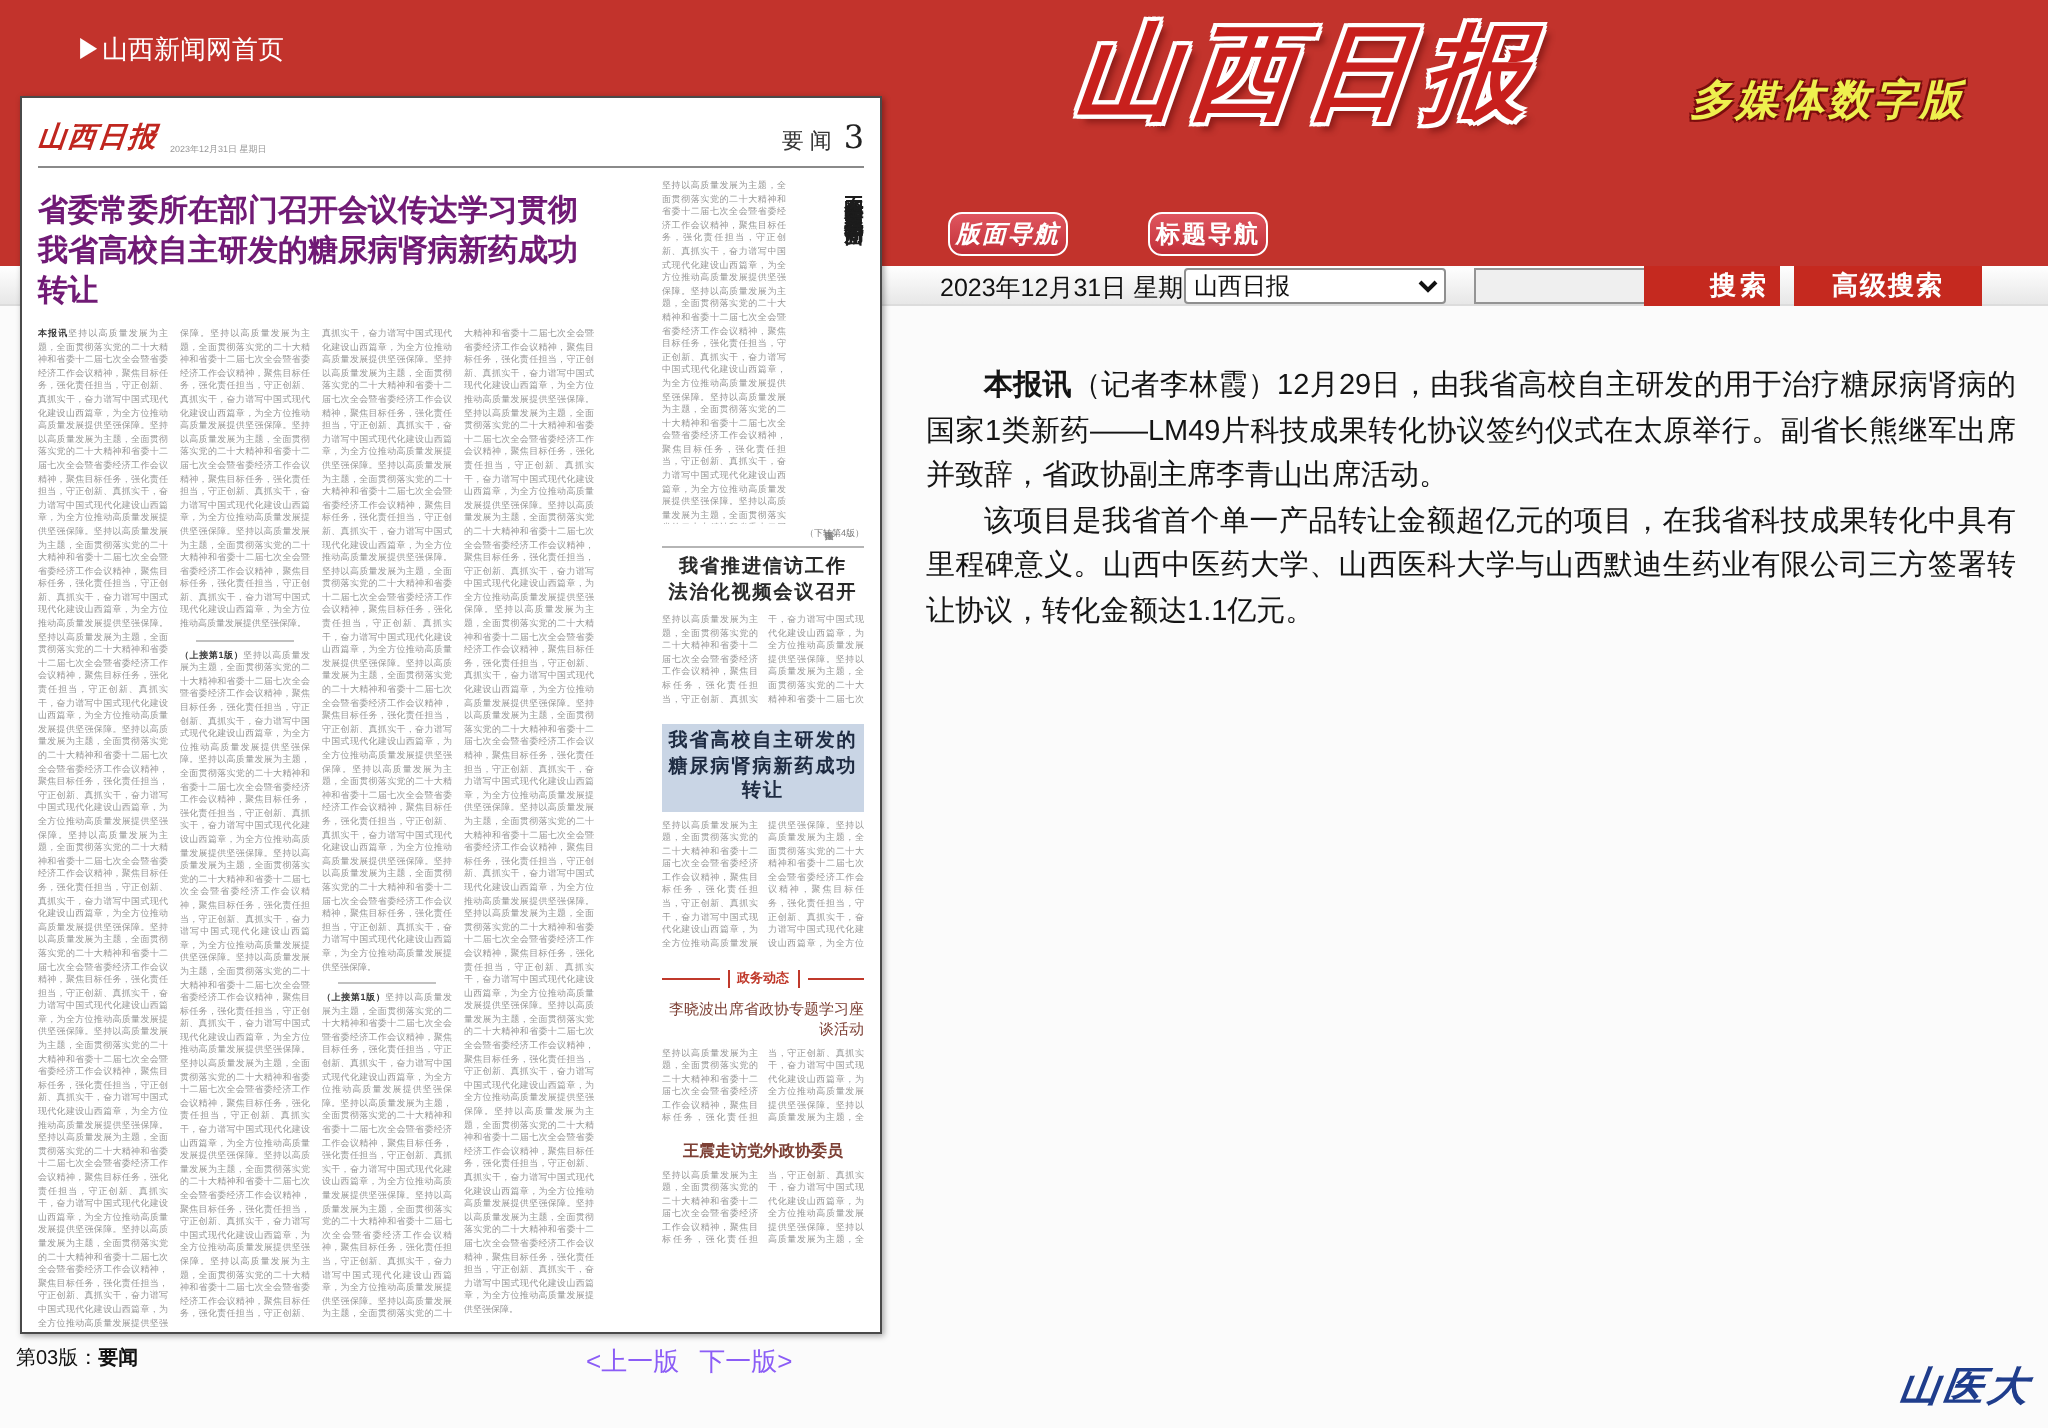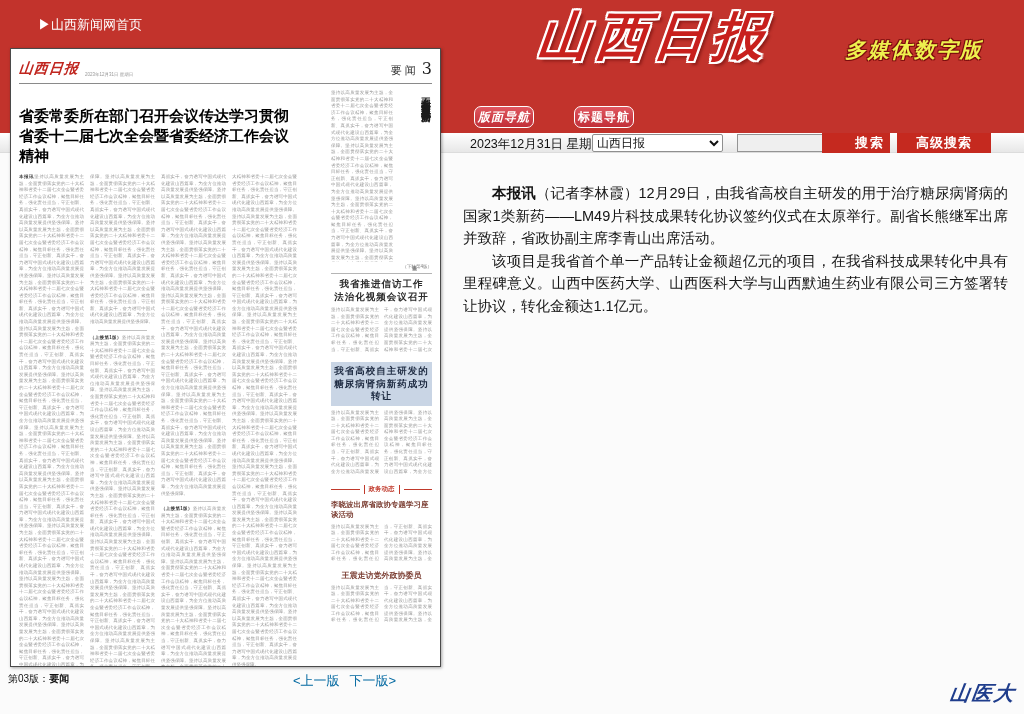--- a/index.html
+++ b/index.html
@@ -31,36 +31,36 @@
 
   
   .article { position:absolute; left:463px; top:182px; width:545px; }
   .article-title { text-align:center; font-size:23px; font-weight:bold; color:#0d0d0d; letter-spacing:1px; margin-bottom:30px; }
   .article-body p { font-size:14.5px; line-height:22.5px; color:#141414; text-indent:2em; text-align:justify; }
   .article-body .lead { font-weight:bold; }
 
   
   .footer-left { position:absolute; left:8px; top:672px; font-size:10px; color:#111; }
   .footer-left b { font-weight:bold; }
-  .pager { position:absolute; left:293px; top:672px; font-size:13px; color:#0369a1; }
+  .pager { position:absolute; left:293px; top:672px; font-size:13px; color:#8b5cf6; }
   .pager span { cursor:pointer; margin-right:10px; }
   .brand { position:absolute; left:950px; top:680px; font-family:"DejaVu Serif",serif; font-style:italic; font-weight:bold;
     font-size:20px; color:#1f3d8c; letter-spacing:2px; transform:skewX(-8deg); }
 
   
   .thumb { position:absolute; left:10px; top:48px; width:431px; height:619px; background:#fff; border:1px solid #4a4a4a;
     box-shadow:1px 1px 3px rgba(0,0,0,.35); padding:10px 8px 6px; overflow:hidden; }
   .t-head { display:flex; align-items:flex-end; border-bottom:1px solid #8a8a8a; padding-bottom:5px; }
   .t-logo { font-family:"DejaVu Serif",serif; font-style:italic; font-weight:bold; font-size:14px; color:#c0261f; letter-spacing:1px; transform:skewX(-6deg); }
   .t-date { font-size:4.5px; color:#999; margin-left:6px; margin-bottom:1px; }
   .t-sec { margin-left:auto; font-family:"DejaVu Serif",serif; font-size:11px; color:#333; letter-spacing:3px; }
   .t-pageno { font-family:"DejaVu Serif",serif; font-size:16px; color:#222; margin-left:3px; }
   .t-main { display:flex; gap:10px; margin-top:6px; height:548px; }
   .t-left { width:278px; }
-  .t-h1 { font-size:15px; font-weight:bold; color:#000000; line-height:20px; margin:16px 0 8px; }
+  .t-h1 { font-size:15px; font-weight:bold; color:#701a75; line-height:20px; margin:6px 0 8px; }
   .t-cols { column-count:4; column-gap:6px; height:502px; overflow:hidden; font-size:4.5px; line-height:6.6px; color:#979797; text-align:justify; }
   .t-cols .tlead { font-weight:bold; color:#3a3a3a; }
   .tdiv { border-top:1px solid #c2c2c2; margin:4px 8px; }
   .t-right { flex:1; display:flex; flex-direction:column; overflow:hidden;margin-left:24px; }
   .ed-row { display:flex; height:172px; }
   .ed-text { width:62px; font-size:4.5px; line-height:6.6px; color:#979797; text-align:justify; overflow:hidden; }
   .vert-group { margin-left:auto; display:flex; }
   .vert-byline { writing-mode:vertical-rl; text-orientation:upright; font-size:4.5px; color:#888; margin-top:auto; margin-right:2px; }
   .vert-title { writing-mode:vertical-rl; text-orientation:upright; font-family:"DejaVu Serif",serif; font-weight:bold;
     font-size:9.5px; letter-spacing:1px; color:#1c1c1c; cursor:pointer; }
@@ -68,21 +68,21 @@
   .t-rule { border-top:1px solid #b5b5b5; margin:3px 0 4px; }
   .t-h2 { text-align:center; font-weight:bold; font-size:9.5px; line-height:12.5px; color:#2a2a2a; letter-spacing:1px; cursor:pointer; }
   .t-block { column-count:2; column-gap:5px; overflow:hidden; font-size:4.5px; line-height:6.6px; color:#979797; text-align:justify; margin-top:4px; }
   .b2 { height:48px; } .b3 { height:68px; } .b4 { height:40px; } .b5 { height:46px; }
   .t-h3 { margin-top:7px; background:#c9d5e5; padding:3px 2px; text-align:center; font-weight:bold; font-size:9.5px;
     line-height:12.5px; color:#1e2b42; letter-spacing:1px; cursor:pointer; }
   .news-divider { display:flex; align-items:center; margin:7px 0 3px; }
   .news-divider .dl { flex:1; border-top:1px solid #c0392b; }
   .news-divider .dlabel { border-left:1px solid #c0392b; border-right:1px solid #c0392b; padding:0 4px; margin:0 4px;
     color:#c0392b; font-size:6.5px; font-weight:bold; }
-  .t-h4 { text-align:left; font-weight:bold; font-size:7.5px; color:#7d4035; margin-top:3px; cursor:pointer; }
+  .t-h4 { text-align:right; font-weight:normal; font-size:7.5px; color:#7d4035; margin-top:3px; cursor:pointer; }
   .t-h5 { text-align:center; font-weight:bold; font-size:8px; color:#7d4035; margin-top:6px; cursor:pointer; }
 </style>
 </head>
 <body>
 
 <div class="stage">
 
   <div class="red-band"></div>
   <div class="home-link">▶山西新闻网首页</div>
   <div class="masthead-logo">山西日报</div>
@@ -103,21 +103,21 @@
     <div class="t-head">
       <span class="t-logo">山西日报</span>
       <span class="t-date">2023年12月31日 星期日</span>
       <span class="t-sec">要闻</span>
       <span class="t-pageno">3</span>
     </div>
     <div class="t-main">
       <div class="t-left">
         <div class="t-h1">
           <div>省委常委所在部门召开会议传达学习贯彻</div>
-          <div>省委十二届七次全会暨省委经济工作会议精神</div>
+          <div>我省高校自主研发的糖尿病肾病新药成功转让</div>
         </div>
         <div class="t-cols">
           <p><span class="tlead">本报讯</span><span>坚持以高质量发展为主题，全面贯彻落实党的二十大精神和省委十二届七次全会暨省委经济工作会议精神，聚焦目标任务，强化责任担当，守正创新、真抓实干，奋力谱写中国式现代化建设山西篇章，为全方位推动高质量发展提供坚强保障。坚持以高质量发展为主题，全面贯彻落实党的二十大精神和省委十二届七次全会暨省委经济工作会议精神，聚焦目标任务，强化责任担当，守正创新、真抓实干，奋力谱写中国式现代化建设山西篇章，为全方位推动高质量发展提供坚强保障。坚持以高质量发展为主题，全面贯彻落实党的二十大精神和省委十二届七次全会暨省委经济工作会议精神，聚焦目标任务，强化责任担当，守正创新、真抓实干，奋力谱写中国式现代化建设山西篇章，为全方位推动高质量发展提供坚强保障。坚持以高质量发展为主题，全面贯彻落实党的二十大精神和省委十二届七次全会暨省委经济工作会议精神，聚焦目标任务，强化责任担当，守正创新、真抓实干，奋力谱写中国式现代化建设山西篇章，为全方位推动高质量发展提供坚强保障。坚持以高质量发展为主题，全面贯彻落实党的二十大精神和省委十二届七次全会暨省委经济工作会议精神，聚焦目标任务，强化责任担当，守正创新、真抓实干，奋力谱写中国式现代化建设山西篇章，为全方位推动高质量发展提供坚强保障。坚持以高质量发展为主题，全面贯彻落实党的二十大精神和省委十二届七次全会暨省委经济工作会议精神，聚焦目标任务，强化责任担当，守正创新、真抓实干，奋力谱写中国式现代化建设山西篇章，为全方位推动高质量发展提供坚强保障。坚持以高质量发展为主题，全面贯彻落实党的二十大精神和省委十二届七次全会暨省委经济工作会议精神，聚焦目标任务，强化责任担当，守正创新、真抓实干，奋力谱写中国式现代化建设山西篇章，为全方位推动高质量发展提供坚强保障。坚持以高质量发展为主题，全面贯彻落实党的二十大精神和省委十二届七次全会暨省委经济工作会议精神，聚焦目标任务，强化责任担当，守正创新、真抓实干，奋力谱写中国式现代化建设山西篇章，为全方位推动高质量发展提供坚强保障。坚持以高质量发展为主题，全面贯彻落实党的二十大精神和省委十二届七次全会暨省委经济工作会议精神，聚焦目标任务，强化责任担当，守正创新、真抓实干，奋力谱写中国式现代化建设山西篇章，为全方位推动高质量发展提供坚强保障。坚持以高质量发展为主题，全面贯彻落实党的二十大精神和省委十二届七次全会暨省委经济工作会议精神，聚焦目标任务，强化责任担当，守正创新、真抓实干，奋力谱写中国式现代化建设山西篇章，为全方位推动高质量发展提供坚强保障。坚持以高质量发展为主题，全面贯彻落实党的二十大精神和省委十二届七次全会暨省委经济工作会议精神，聚焦目标任务，强化责任担当，守正创新、真抓实干，奋力谱写中国式现代化建设山西篇章，为全方位推动高质量发展提供坚强保障。坚持以高质量发展为主题，全面贯彻落实党的二十大精神和省委十二届七次全会暨省委经济工作会议精神，聚焦目标任务，强化责任担当，守正创新、真抓实干，奋力谱写中国式现代化建设山西篇章，为全方位推动高质量发展提供坚强保障。坚持以高质量发展为主题，全面贯彻落实党的二十大精神和省委十二届七次全会暨省委经济工作会议精神，聚焦目标任务，强化责任担当，守正创新、真抓实干，奋力谱写中国式现代化建设山西篇章，为全方位推动高质量发展提供坚强保障。</span></p>
           <div class="tdiv"></div>
           <p><span class="tlead">（上接第1版）</span><span>坚持以高质量发展为主题，全面贯彻落实党的二十大精神和省委十二届七次全会暨省委经济工作会议精神，聚焦目标任务，强化责任担当，守正创新、真抓实干，奋力谱写中国式现代化建设山西篇章，为全方位推动高质量发展提供坚强保障。坚持以高质量发展为主题，全面贯彻落实党的二十大精神和省委十二届七次全会暨省委经济工作会议精神，聚焦目标任务，强化责任担当，守正创新、真抓实干，奋力谱写中国式现代化建设山西篇章，为全方位推动高质量发展提供坚强保障。坚持以高质量发展为主题，全面贯彻落实党的二十大精神和省委十二届七次全会暨省委经济工作会议精神，聚焦目标任务，强化责任担当，守正创新、真抓实干，奋力谱写中国式现代化建设山西篇章，为全方位推动高质量发展提供坚强保障。坚持以高质量发展为主题，全面贯彻落实党的二十大精神和省委十二届七次全会暨省委经济工作会议精神，聚焦目标任务，强化责任担当，守正创新、真抓实干，奋力谱写中国式现代化建设山西篇章，为全方位推动高质量发展提供坚强保障。坚持以高质量发展为主题，全面贯彻落实党的二十大精神和省委十二届七次全会暨省委经济工作会议精神，聚焦目标任务，强化责任担当，守正创新、真抓实干，奋力谱写中国式现代化建设山西篇章，为全方位推动高质量发展提供坚强保障。坚持以高质量发展为主题，全面贯彻落实党的二十大精神和省委十二届七次全会暨省委经济工作会议精神，聚焦目标任务，强化责任担当，守正创新、真抓实干，奋力谱写中国式现代化建设山西篇章，为全方位推动高质量发展提供坚强保障。坚持以高质量发展为主题，全面贯彻落实党的二十大精神和省委十二届七次全会暨省委经济工作会议精神，聚焦目标任务，强化责任担当，守正创新、真抓实干，奋力谱写中国式现代化建设山西篇章，为全方位推动高质量发展提供坚强保障。坚持以高质量发展为主题，全面贯彻落实党的二十大精神和省委十二届七次全会暨省委经济工作会议精神，聚焦目标任务，强化责任担当，守正创新、真抓实干，奋力谱写中国式现代化建设山西篇章，为全方位推动高质量发展提供坚强保障。坚持以高质量发展为主题，全面贯彻落实党的二十大精神和省委十二届七次全会暨省委经济工作会议精神，聚焦目标任务，强化责任担当，守正创新、真抓实干，奋力谱写中国式现代化建设山西篇章，为全方位推动高质量发展提供坚强保障。坚持以高质量发展为主题，全面贯彻落实党的二十大精神和省委十二届七次全会暨省委经济工作会议精神，聚焦目标任务，强化责任担当，守正创新、真抓实干，奋力谱写中国式现代化建设山西篇章，为全方位推动高质量发展提供坚强保障。坚持以高质量发展为主题，全面贯彻落实党的二十大精神和省委十二届七次全会暨省委经济工作会议精神，聚焦目标任务，强化责任担当，守正创新、真抓实干，奋力谱写中国式现代化建设山西篇章，为全方位推动高质量发展提供坚强保障。坚持以高质量发展为主题，全面贯彻落实党的二十大精神和省委十二届七次全会暨省委经济工作会议精神，聚焦目标任务，强化责任担当，守正创新、真抓实干，奋力谱写中国式现代化建设山西篇章，为全方位推动高质量发展提供坚强保障。坚持以高质量发展为主题，全面贯彻落实党的二十大精神和省委十二届七次全会暨省委经济工作会议精神，聚焦目标任务，强化责任担当，守正创新、真抓实干，奋力谱写中国式现代化建设山西篇章，为全方位推动高质量发展提供坚强保障。</span></p>
           <div class="tdiv"></div>
           <p><span class="tlead">（上接第1版）</span><span>坚持以高质量发展为主题，全面贯彻落实党的二十大精神和省委十二届七次全会暨省委经济工作会议精神，聚焦目标任务，强化责任担当，守正创新、真抓实干，奋力谱写中国式现代化建设山西篇章，为全方位推动高质量发展提供坚强保障。坚持以高质量发展为主题，全面贯彻落实党的二十大精神和省委十二届七次全会暨省委经济工作会议精神，聚焦目标任务，强化责任担当，守正创新、真抓实干，奋力谱写中国式现代化建设山西篇章，为全方位推动高质量发展提供坚强保障。坚持以高质量发展为主题，全面贯彻落实党的二十大精神和省委十二届七次全会暨省委经济工作会议精神，聚焦目标任务，强化责任担当，守正创新、真抓实干，奋力谱写中国式现代化建设山西篇章，为全方位推动高质量发展提供坚强保障。坚持以高质量发展为主题，全面贯彻落实党的二十大精神和省委十二届七次全会暨省委经济工作会议精神，聚焦目标任务，强化责任担当，守正创新、真抓实干，奋力谱写中国式现代化建设山西篇章，为全方位推动高质量发展提供坚强保障。坚持以高质量发展为主题，全面贯彻落实党的二十大精神和省委十二届七次全会暨省委经济工作会议精神，聚焦目标任务，强化责任担当，守正创新、真抓实干，奋力谱写中国式现代化建设山西篇章，为全方位推动高质量发展提供坚强保障。坚持以高质量发展为主题，全面贯彻落实党的二十大精神和省委十二届七次全会暨省委经济工作会议精神，聚焦目标任务，强化责任担当，守正创新、真抓实干，奋力谱写中国式现代化建设山西篇章，为全方位推动高质量发展提供坚强保障。坚持以高质量发展为主题，全面贯彻落实党的二十大精神和省委十二届七次全会暨省委经济工作会议精神，聚焦目标任务，强化责任担当，守正创新、真抓实干，奋力谱写中国式现代化建设山西篇章，为全方位推动高质量发展提供坚强保障。坚持以高质量发展为主题，全面贯彻落实党的二十大精神和省委十二届七次全会暨省委经济工作会议精神，聚焦目标任务，强化责任担当，守正创新、真抓实干，奋力谱写中国式现代化建设山西篇章，为全方位推动高质量发展提供坚强保障。坚持以高质量发展为主题，全面贯彻落实党的二十大精神和省委十二届七次全会暨省委经济工作会议精神，聚焦目标任务，强化责任担当，守正创新、真抓实干，奋力谱写中国式现代化建设山西篇章，为全方位推动高质量发展提供坚强保障。坚持以高质量发展为主题，全面贯彻落实党的二十大精神和省委十二届七次全会暨省委经济工作会议精神，聚焦目标任务，强化责任担当，守正创新、真抓实干，奋力谱写中国式现代化建设山西篇章，为全方位推动高质量发展提供坚强保障。坚持以高质量发展为主题，全面贯彻落实党的二十大精神和省委十二届七次全会暨省委经济工作会议精神，聚焦目标任务，强化责任担当，守正创新、真抓实干，奋力谱写中国式现代化建设山西篇章，为全方位推动高质量发展提供坚强保障。坚持以高质量发展为主题，全面贯彻落实党的二十大精神和省委十二届七次全会暨省委经济工作会议精神，聚焦目标任务，强化责任担当，守正创新、真抓实干，奋力谱写中国式现代化建设山西篇章，为全方位推动高质量发展提供坚强保障。坚持以高质量发展为主题，全面贯彻落实党的二十大精神和省委十二届七次全会暨省委经济工作会议精神，聚焦目标任务，强化责任担当，守正创新、真抓实干，奋力谱写中国式现代化建设山西篇章，为全方位推动高质量发展提供坚强保障。</span></p>
         </div>
       </div>
       <div class="t-right">

